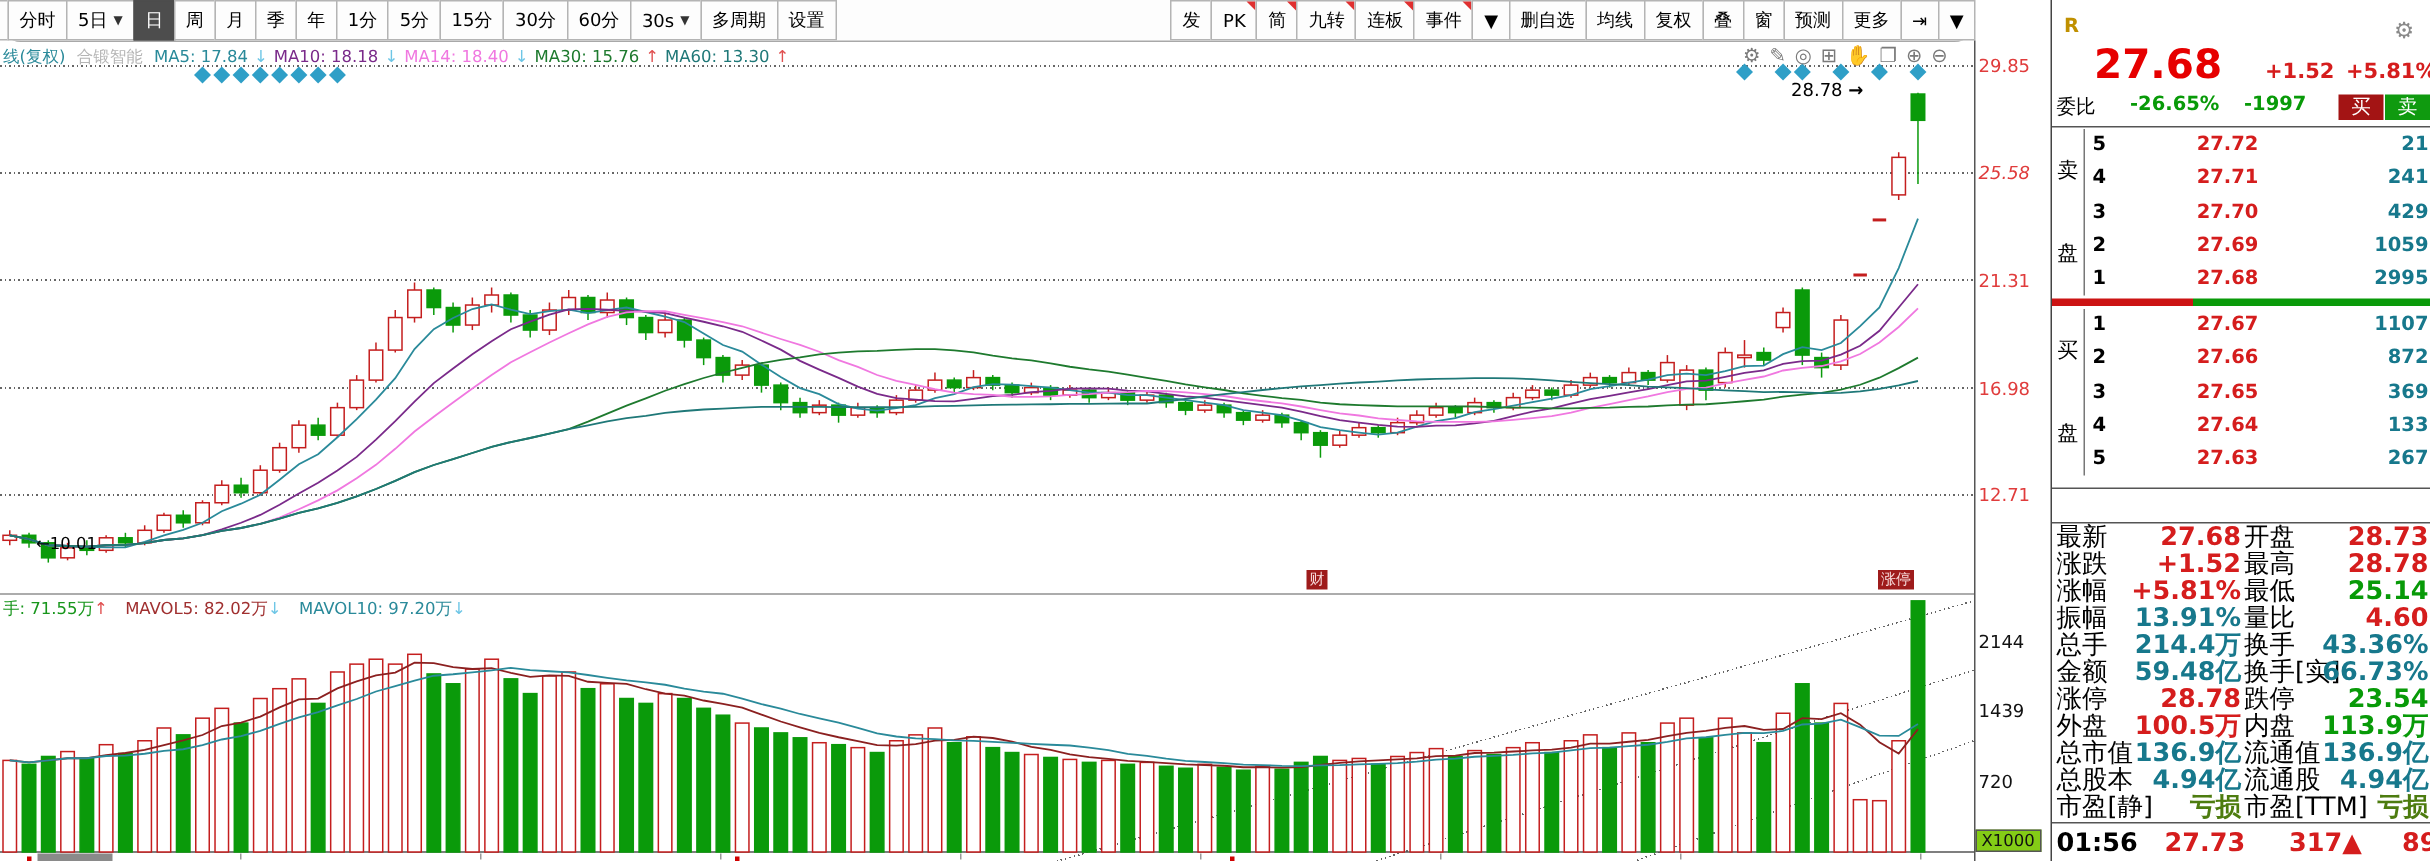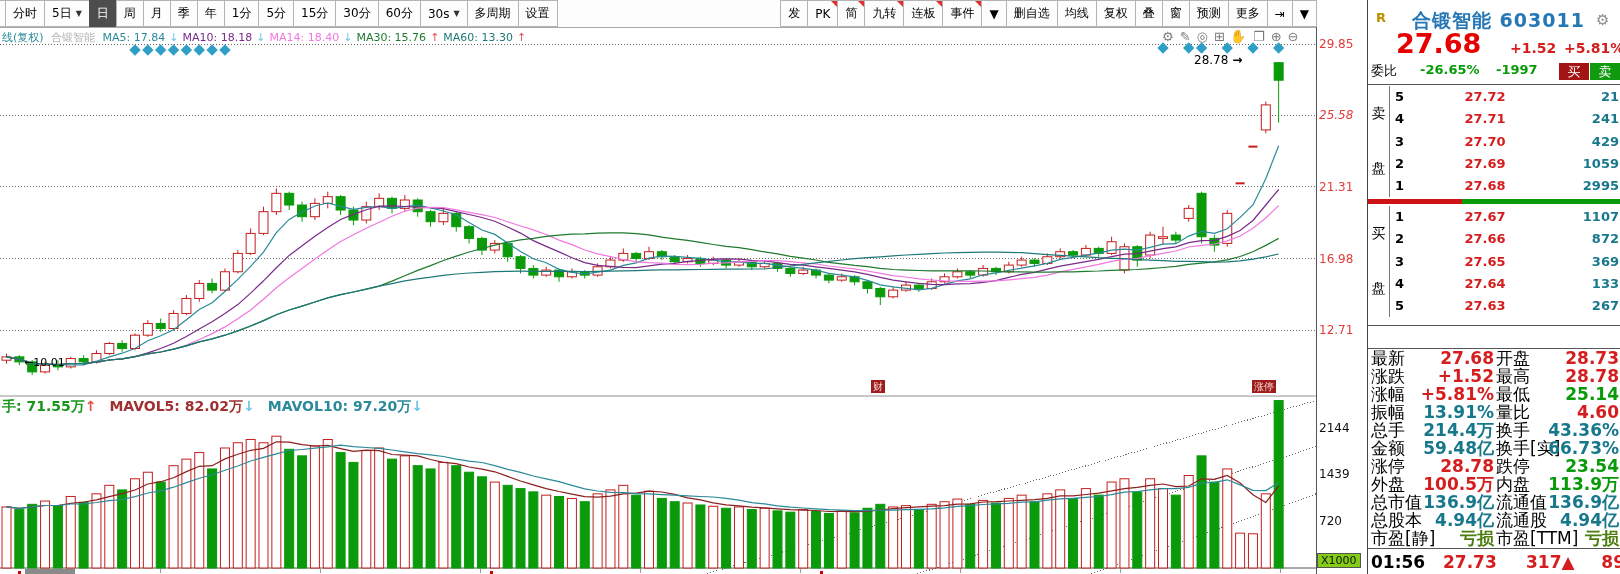--- a/index.html
+++ b/index.html
@@ -1,36 +1,36 @@
 <!DOCTYPE html>
 <html><head>
 <meta charset="utf-8">
 <style>
   html,body{margin:0;padding:0;background:#f0f0f0;}
   #app{position:relative;width:1620px;height:574px;background:#ffffff;overflow:hidden;
        font-family:"DejaVu Sans","Liberation Sans",sans-serif;font-size:12px;color:#111;}
   
   #toolbar{position:absolute;left:0;top:0;width:1317px;height:27px;background:#fdfdfd;
-           border-bottom:1px solid #a8a8a8;display:flex;align-items:stretch;}
+           border-bottom:1px solid #a8a8a8;display:flex;align-items:stretch;border-radius:14px;}
   .tb-group{display:flex;align-items:stretch;}
   #tb-right{position:absolute;right:0;top:0;height:27px;display:flex;align-items:stretch;}
   .tb-btn{position:relative;display:flex;align-items:center;justify-content:center;
           padding:0 7px;border:1px solid #b4b4b4;margin-left:-1px;background:#fdfdfd;
           font-size:12px;color:#000;white-space:nowrap;cursor:pointer;}
   .tb-btn.selected{background:#4d4d4d;color:#fff;border-color:#4d4d4d;}
   .tb-btn.fragment{width:5px;padding:0;}
   .tb-btn .dd{font-size:8px;margin-left:4px;color:#333;}
   .tb-btn .corner{position:absolute;top:0;right:0;width:0;height:0;
                   border-top:6px solid #e03030;border-left:6px solid transparent;}
   
   #chart-svg{position:absolute;left:0;top:27px;}
   .overlay{position:absolute;white-space:nowrap;}
   #ma-header{left:2px;top:30px;font-size:11px;}
   #ma-header span{margin-right:4px;}
-  #vol-header{left:2px;top:398px;font-size:14px;font-weight:bold;}
+  #vol-header{left:2px;top:398px;font-size:11px;font-weight:normal;}
   #tool-icons{right:310px;top:29px;font-size:13px;color:#7a7a7a;letter-spacing:6px;}
   #hi-note{left:1194px;top:53px;font-size:12px;color:#000;}
   #hi-note .arr{font-weight:bold;}
   #lo-note{left:24px;top:356px;font-size:11px;color:#000;}
   .evt-badge{position:absolute;top:380px;height:13px;line-height:13px;background:#9e1b1b;
              color:#f6d9d9;font-size:10px;padding:0 2px;}
   
   .pax{position:absolute;left:1319px;font-size:12px;color:#e03c3c;}
   .vax{position:absolute;left:1319px;font-size:12px;color:#111;}
   #x1000{position:absolute;left:1317px;top:553px;border:1px solid #555;background:#84cc16;
@@ -693,21 +693,20 @@
       <div class="tickmark" style="left: 1120px;"></div>
       <div class="tickmark" style="left: 1280px;"></div>
       <div class="reddot" style="left: 18px;"></div>
       <div class="reddot" style="left: 490px;"></div>
       <div class="reddot" style="left: 820px;"></div>
     </div>
 
   <div id="panel">
     <div class="row" id="p-name">
       <span id="r-badge">R</span>
-      <span id="p-stockname">合锻智能 603011</span>
       <span id="p-gear">⚙</span>
     </div>
     <div id="p-price">27.68</div>
     <div id="p-chg">+1.52</div>
     <div id="p-chgp">+5.81%</div>
 
     <div class="row" id="p-weibi">
       <span class="lbl">委比</span>
       <span class="v1">-26.65%</span>
       <span class="v2">-1997</span>

